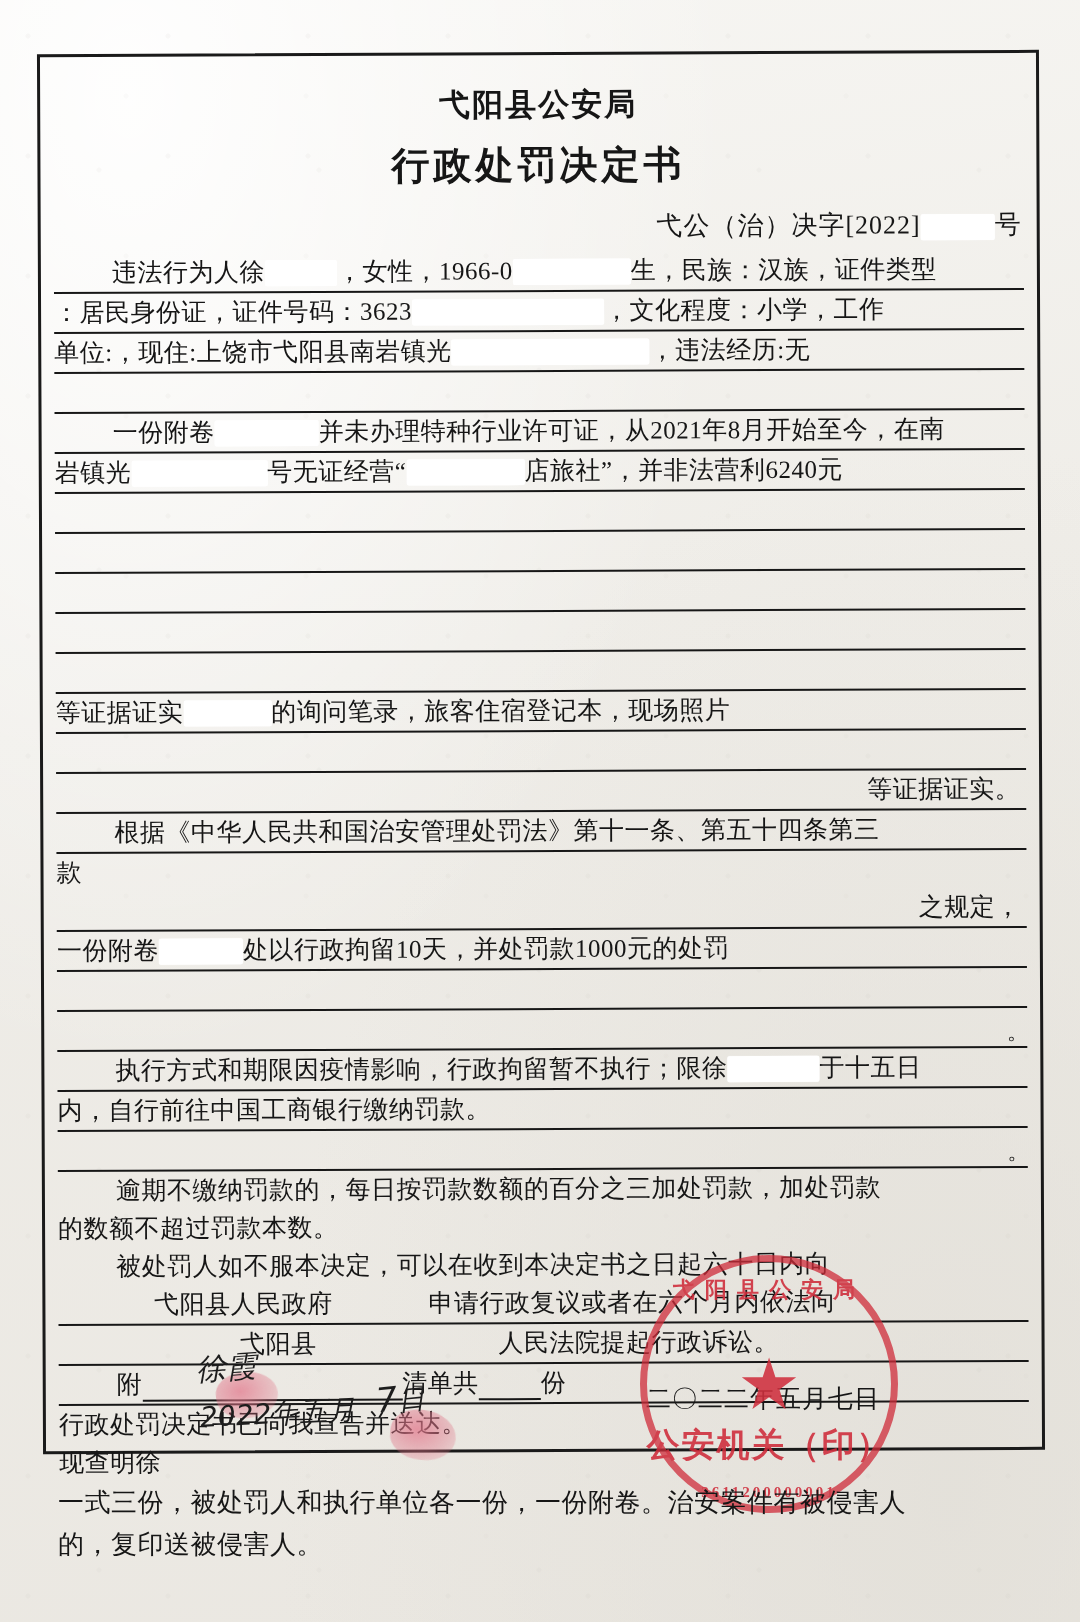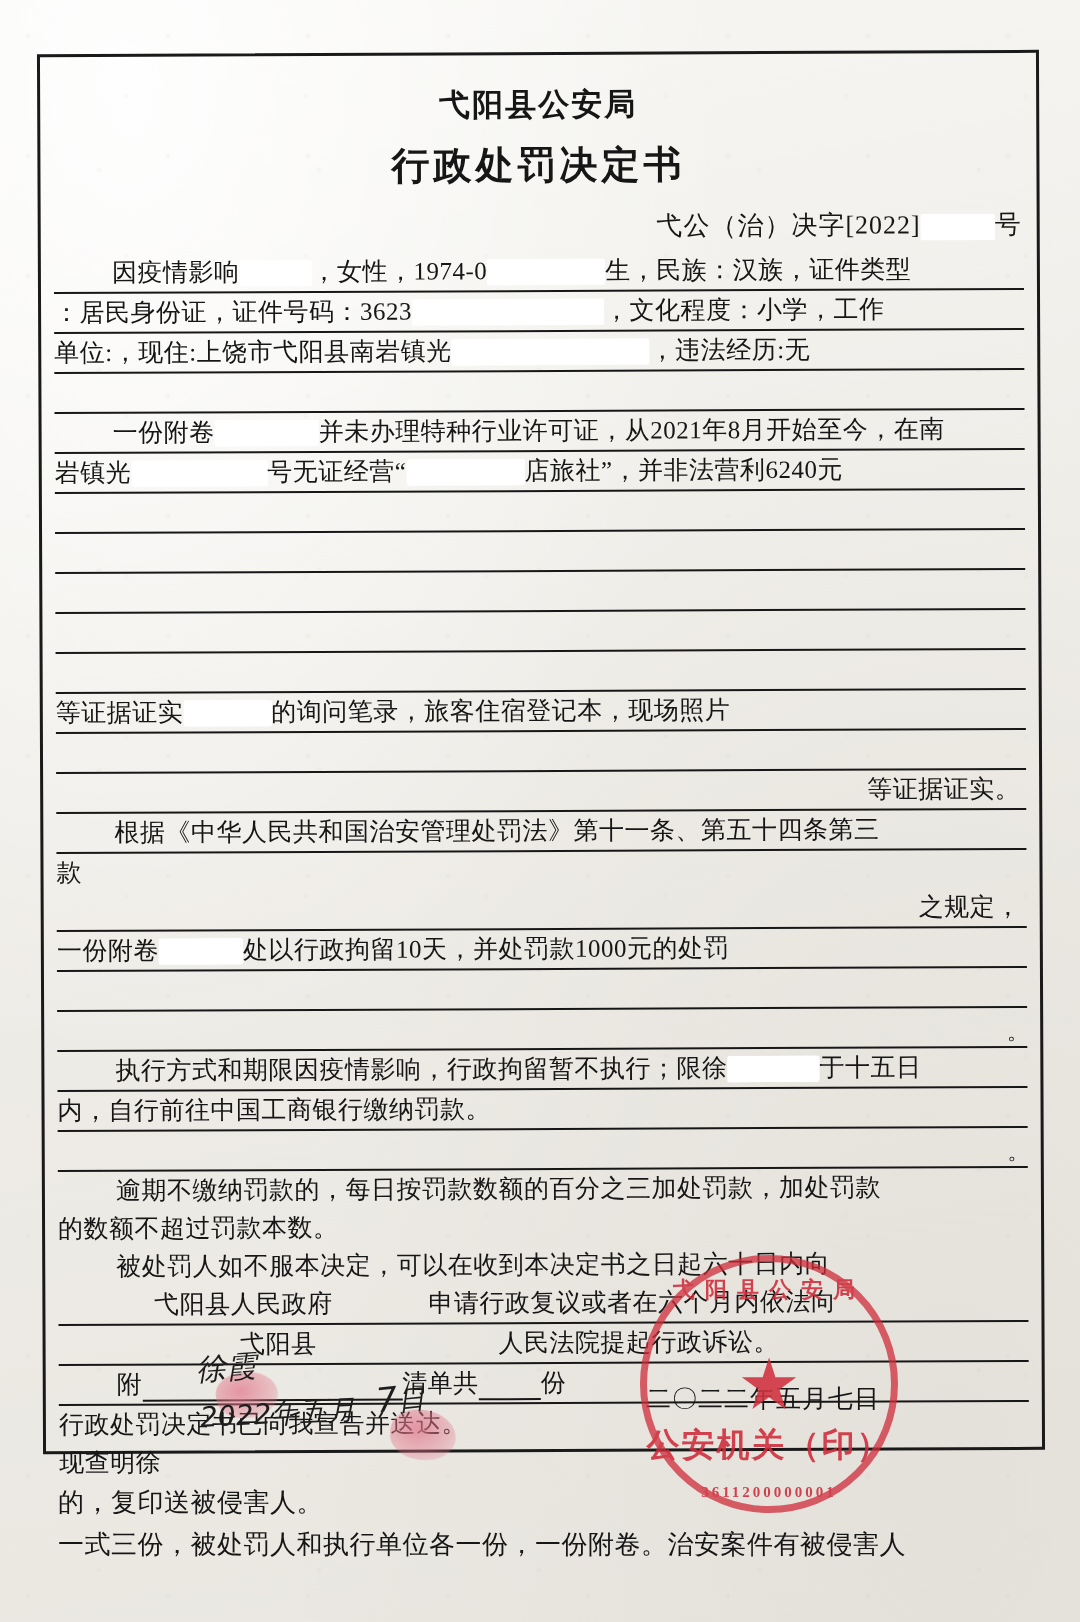--- a/index.html
+++ b/index.html
@@ -231,21 +231,21 @@
   <div class="hdr-org">弋阳县公安局</div>
   <div class="hdr-title">行政处罚决定书</div>
 
   <div class="doc-no">
     <span>弋公（治）决字[2022]</span><span class="redact" style="width:74px;height:26px;">&nbsp;</span><span>号</span>
   </div>
 
   <div class="lines">
 
     <div class="line">
-      <span class="txt indent">因疫情影响</span><span class="redact" style="width:72px;height:26px;">&nbsp;</span><span class="txt">，女性，1974-0</span><span class="redact" style="width:118px;height:26px;">&nbsp;</span><span class="txt">生，</span><span class="txt">民族：汉族，证件类型</span>
+      <span class="txt indent">违法行为人徐</span><span class="redact" style="width:72px;height:26px;">&nbsp;</span><span class="txt">，女性，1966-0</span><span class="redact" style="width:118px;height:26px;">&nbsp;</span><span class="txt">生，</span><span class="txt">民族：汉族，证件类型</span>
     </div>
 
     <div class="line">
       <span class="txt">：居民身份证，证件号码：3623</span><span class="redact" style="width:192px;height:26px;">&nbsp;</span><span class="txt">，文化程度：小学，工作</span>
     </div>
 
     <div class="line">
       <span class="txt">单位:，现住:上饶市弋阳县南岩镇光</span><span class="redact" style="width:198px;height:26px;">&nbsp;</span><span class="txt">，违法经历:无</span>
     </div>
 
@@ -353,15 +353,15 @@
 
 <div id="seal">
   <div class="seal-ring"></div>
   <div class="seal-top-text">弋阳县公安局</div>
   <div class="seal-star">★</div>
   <div class="seal-mid-text">公安机关（印）</div>
   <div class="seal-bottom-text">3611200000001</div>
 </div>
 
 <div id="footnote">
+  <div>一式三份，被处罚人和执行单位各一份，一份附卷。治安案件有被侵害人</div>
   <div>的，复印送被侵害人。</div>
-  <div>一式三份，被处罚人和执行单位各一份，一份附卷。治安案件有被侵害人</div>
 </div>
 
 </body></html>

